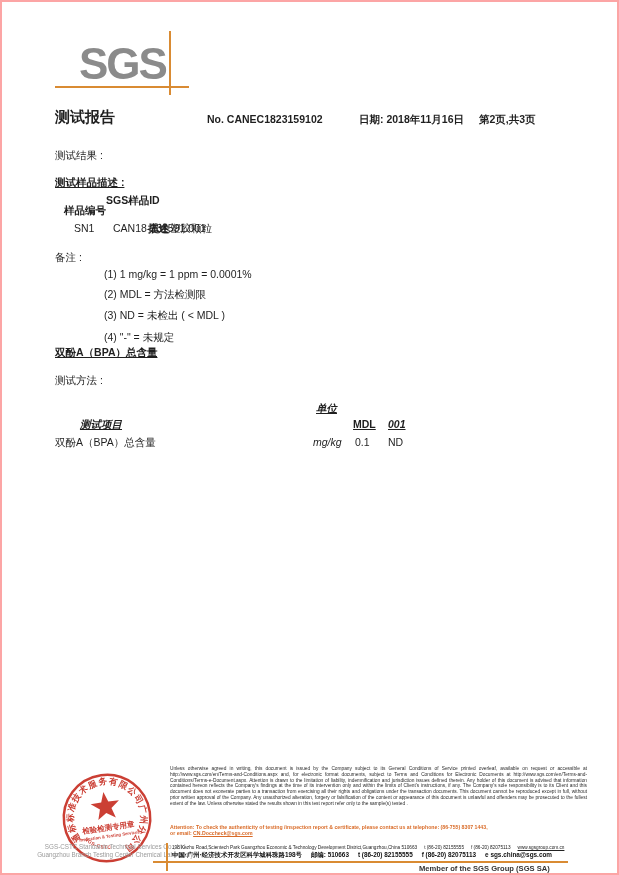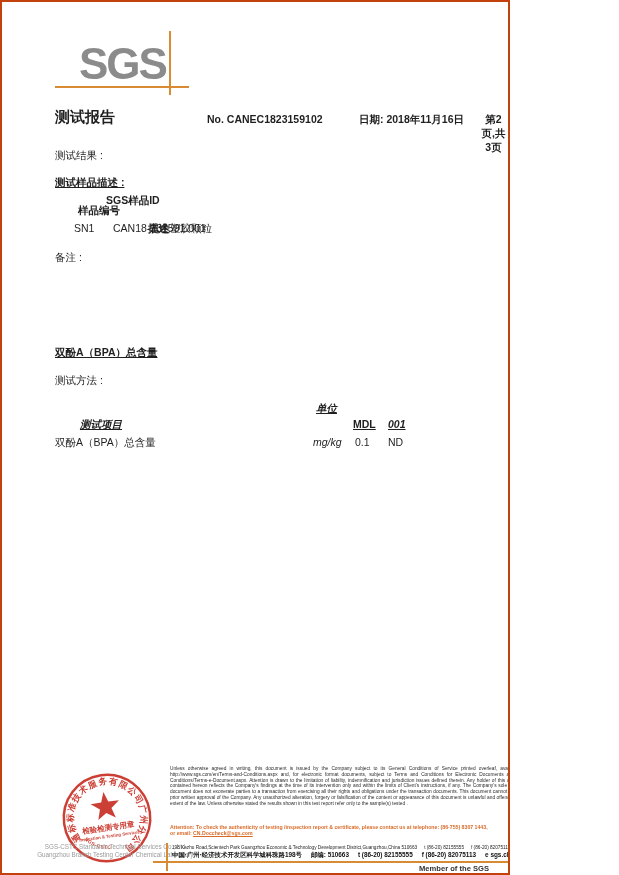--- a/index.html
+++ b/index.html
@@ -1,18 +1,18 @@
 <!DOCTYPE html>
 <html style="--accent-orange: #D98B33; --logo-gray: #8B8B8B; --stamp-red: #C9352A; --attention-orange: #D96B28;"><head>
 <meta charset="utf-8">
 <style>
   html,body{margin:0;padding:0;background:#ffffff;}
   .page{
-    position:relative; width:510px; height:875px; background:#fff;
-    border:2px solid #c2410c; box-sizing:border-box;
+    position:relative; width:619px; height:875px; background:#fff;
+    border:2px solid #fca5a5; box-sizing:border-box;
     font-family:"Liberation Sans", sans-serif; color:#1f1f1f; overflow:hidden;
   }
   .abs{position:absolute;}
 
   
   .logo-text{position:absolute; left:77px; top:40px; font-size:44px; font-weight:bold;
     letter-spacing:-2px; color:var(--logo-gray,#8b8b8b); line-height:1;}
   .logo-hline{position:absolute; left:53px; top:84px; width:134px; height:2px; background:var(--accent-orange,#d98b33);}
   .logo-vline{position:absolute; left:167px; top:29px; width:2px; height:64px; background:var(--accent-orange,#d98b33);}
 
@@ -68,29 +68,35 @@
 
   <div class="report-title">测试报告</div>
   <div class="report-no">No. CANEC1823159102</div>
   <div class="report-date">日期: 2018年11月16日</div>
   <div class="report-page">第2页,共3页</div>
 
   <div class="results-label">测试结果 :</div>
 
   <div class="sample-heading">测试样品描述 :</div>
   <div>
-    <span class="abs body-text b" style="left:76px; top:202px;">样品编号</span>
+    <span class="abs body-text b" style="left:62px; top:202px;">样品编号</span>
     <span class="abs body-text b" style="left:104px; top:192px;">SGS样品ID</span>
     <span class="abs body-text b" style="left:146px; top:220px;">描述</span>
     <span class="abs body-text" style="left:72px; top:220px;">SN1</span>
     <span class="abs body-text" style="left:91px; top:220px;margin-left:20px;">CAN18-231591.001</span>
     <span class="abs body-text" style="left:147px; top:220px;">黑色塑胶颗粒</span>
   </div>
 
   <div class="notes-label">备注 :</div>
+  <div class="notes-list">
+    <div>(1) 1 mg/kg = 1 ppm = 0.0001%</div>
+    <div>(2) MDL = 方法检测限</div>
+    <div>(3) ND = 未检出 ( &lt; MDL )</div>
+    <div>(4) "-" = 未规定</div>
+  </div>
 
   <div class="bpa-heading">双酚A（BPA）总含量</div>
   <div class="method-label">测试方法 :</div>
 
   <div>
     <span class="abs body-text b i u" style="left:62px;  top:416px;margin-left:16px;">测试项目</span>
     <span class="abs body-text b i u" style="left:314px; top:400px;">单位</span>
     <span class="abs body-text b u" style="left:351px; top:416px;">MDL</span>
     <span class="abs body-text b i u" style="left:386px; top:416px;">001</span>
     <span class="abs body-text" style="left:53px;  top:434px;">双酚A（BPA）总含量</span>

